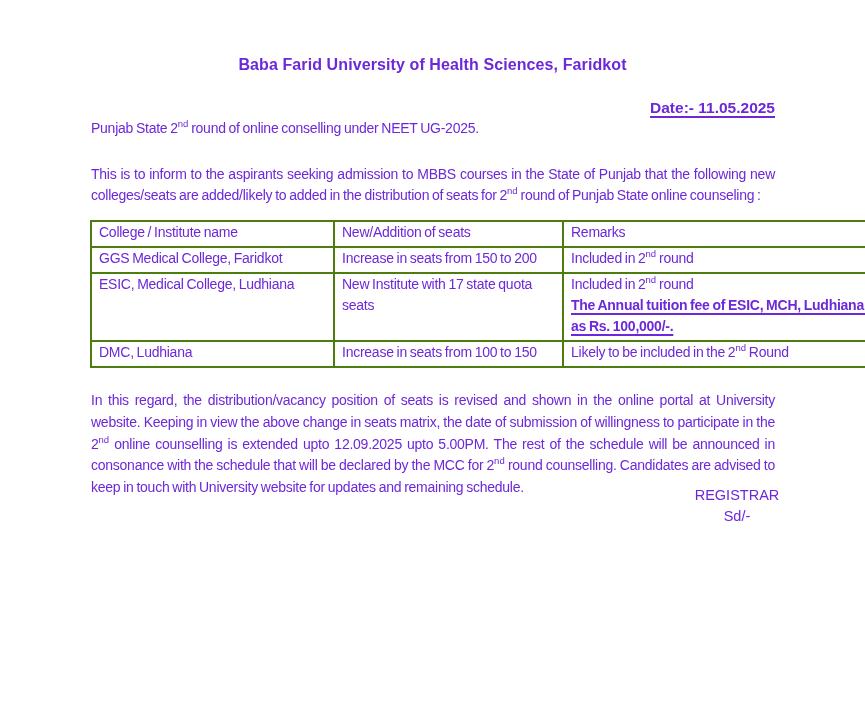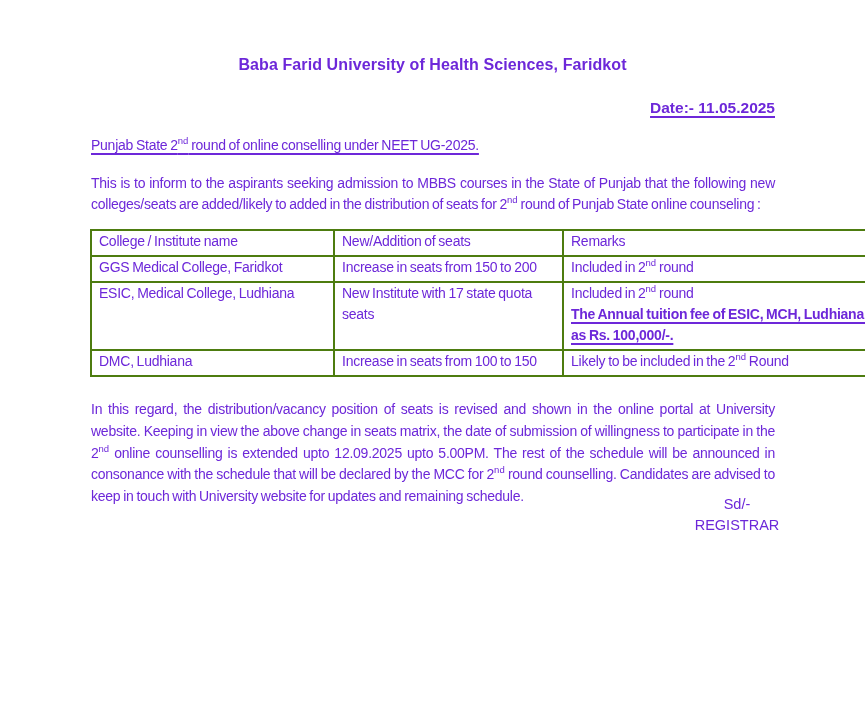--- a/index.html
+++ b/index.html
@@ -50,27 +50,26 @@
   }
   .text-col {
     margin-left: 91px;
     width: 684px;
     font-size: 14px;
     line-height: 21.7px;
     letter-spacing: -0.25px;
     word-spacing: -0.8px;
   }
   .subject-line {
-    margin-top: 17px;
-    text-decoration: underline;
+    margin-top: 0;
     text-decoration-thickness: 1.5px;
     text-underline-offset: 2.5px;
   }
   .intro-para {
-    margin-top: 16px;
+    margin-top: 24px;
     text-align: justify;
   }
   .body-para {
     margin-top: 22px;
     text-align: justify;
   }
   table.seats-table {
     margin: 13px 0 0 90px;
     width: 753px;
     border-collapse: collapse;
@@ -150,17 +149,17 @@
         <td><span>DMC, Ludhiana</span></td>
         <td><span>Increase in seats from 100 to 150</span></td>
         <td><span>Likely to be included in the 2</span><sup>nd</sup><span> Round</span></td>
       </tr>
     </tbody>
   </table>
 
   <div class="text-col body-para"><span>In this regard, the distribution/vacancy position of seats is revised and shown in the online portal at University website.  Keeping in view the above change in seats matrix, the date of submission of willingness to participate in the 2</span><sup>nd</sup><span> online counselling is extended upto 12.09.2025 upto 5.00PM.  The rest of the schedule will be announced in consonance with the schedule that will be declared by the MCC for 2</span><sup>nd</sup><span> round counselling.  Candidates are advised to keep in touch with University website for updates and remaining schedule.</span></div>
 
   <div class="signature-block">
+    <div>REGISTRAR</div>
     <div>Sd/-</div>
-    <div>REGISTRAR</div>
   </div>
 
 </div>
 
 </body></html>

